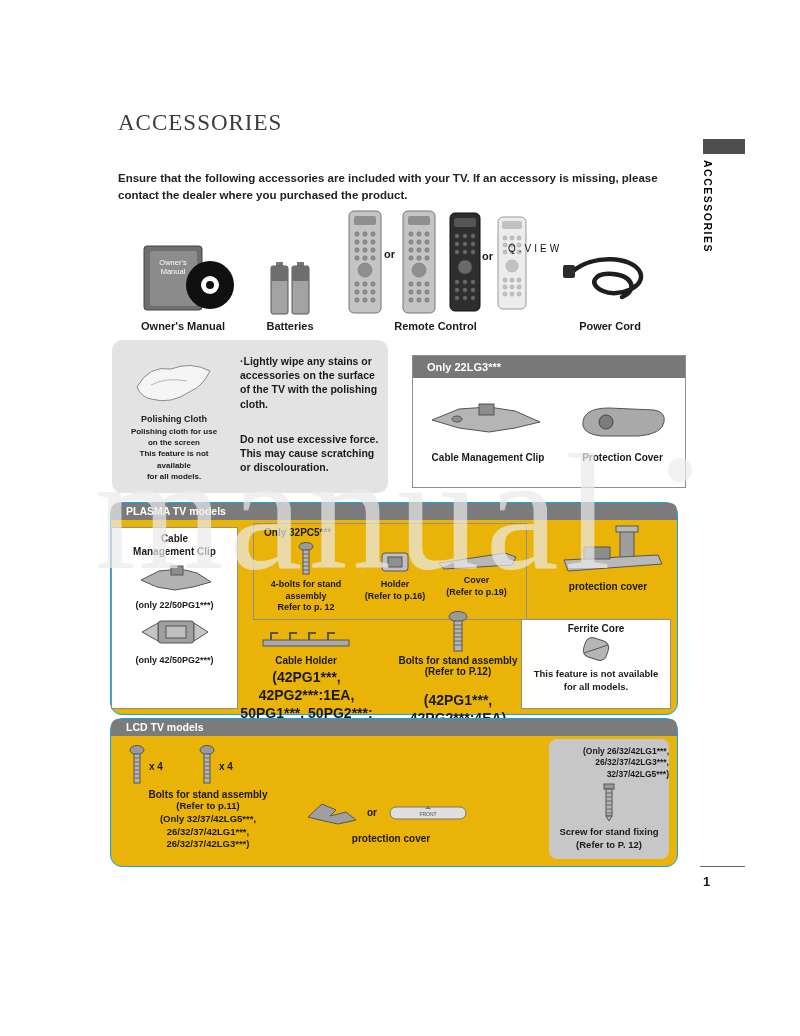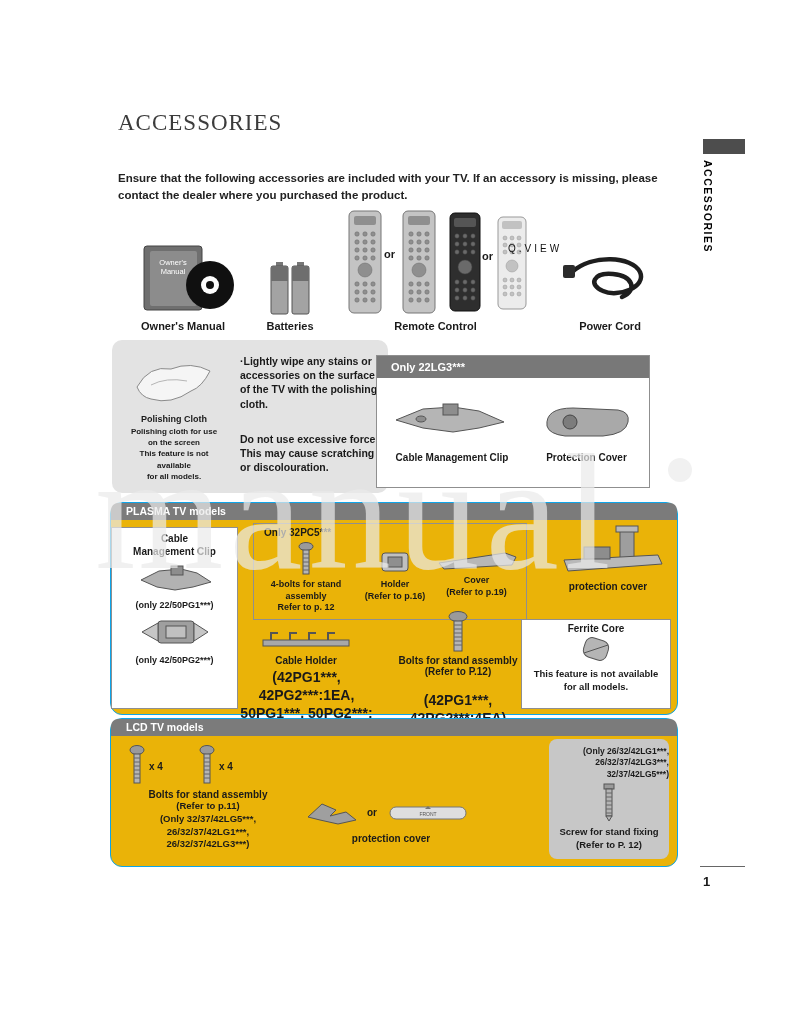--- a/index.html
+++ b/index.html
@@ -13,21 +13,21 @@
   .side-text{left:702px;top:160px;writing-mode:vertical-rl;font-size:10.5px;font-weight:bold;letter-spacing:1.5px;color:#000;}
   .intro{left:118px;top:170px;width:562px;font-size:11.5px;font-weight:bold;line-height:1.45;color:#222;}
   .acc-label{font-size:11px;font-weight:bold;text-align:center;}
   .or{font-size:11px;font-weight:bold;}
   .qview{font-size:10px;letter-spacing:3px;color:#111;z-index:5;}
   .polish-box{left:112px;top:340px;width:276px;height:153px;background:#e3e3e3;border-radius:10px;}
   .polish-cap-title{font-size:9px;font-weight:bold;text-align:center;}
   .polish-cap{font-size:8px;font-weight:bold;text-align:center;line-height:1.4;}
   .polish-note{font-size:10.5px;font-weight:bold;line-height:1.35;}
   .box{background:#fff;border:1px solid #8f8f8f;}
-  .only22{left:376px;top:355px;width:272px;height:131px;}
+  .only22{left:412px;top:355px;width:272px;height:131px;}
   .only22-head{height:22px;background:#787878;color:#fff;font-weight:bold;font-size:11px;line-height:22px;padding-left:14px;}
   .item-label{font-size:10px;font-weight:bold;text-align:center;}
   .sec{background:#eab308;border:1px solid #0ea5e9;border-radius:12px;}
   .sec-head{height:17px;background:#7b7b7b;border-radius:7px 7px 0 0;color:#fff;font-weight:bold;
             font-size:10.5px;line-height:17px;padding-left:15px;}
   .plasma{left:110px;top:502px;width:566px;height:211px;}
   .lcd{left:110px;top:718px;width:566px;height:147px;}
   .clipbox{left:0;top:24px;width:125px;height:180px;text-align:center;}
   .clipbox .t{font-size:10px;font-weight:bold;line-height:1.25;margin-top:5px;}
   .only-note{font-size:9px;font-weight:bold;}

